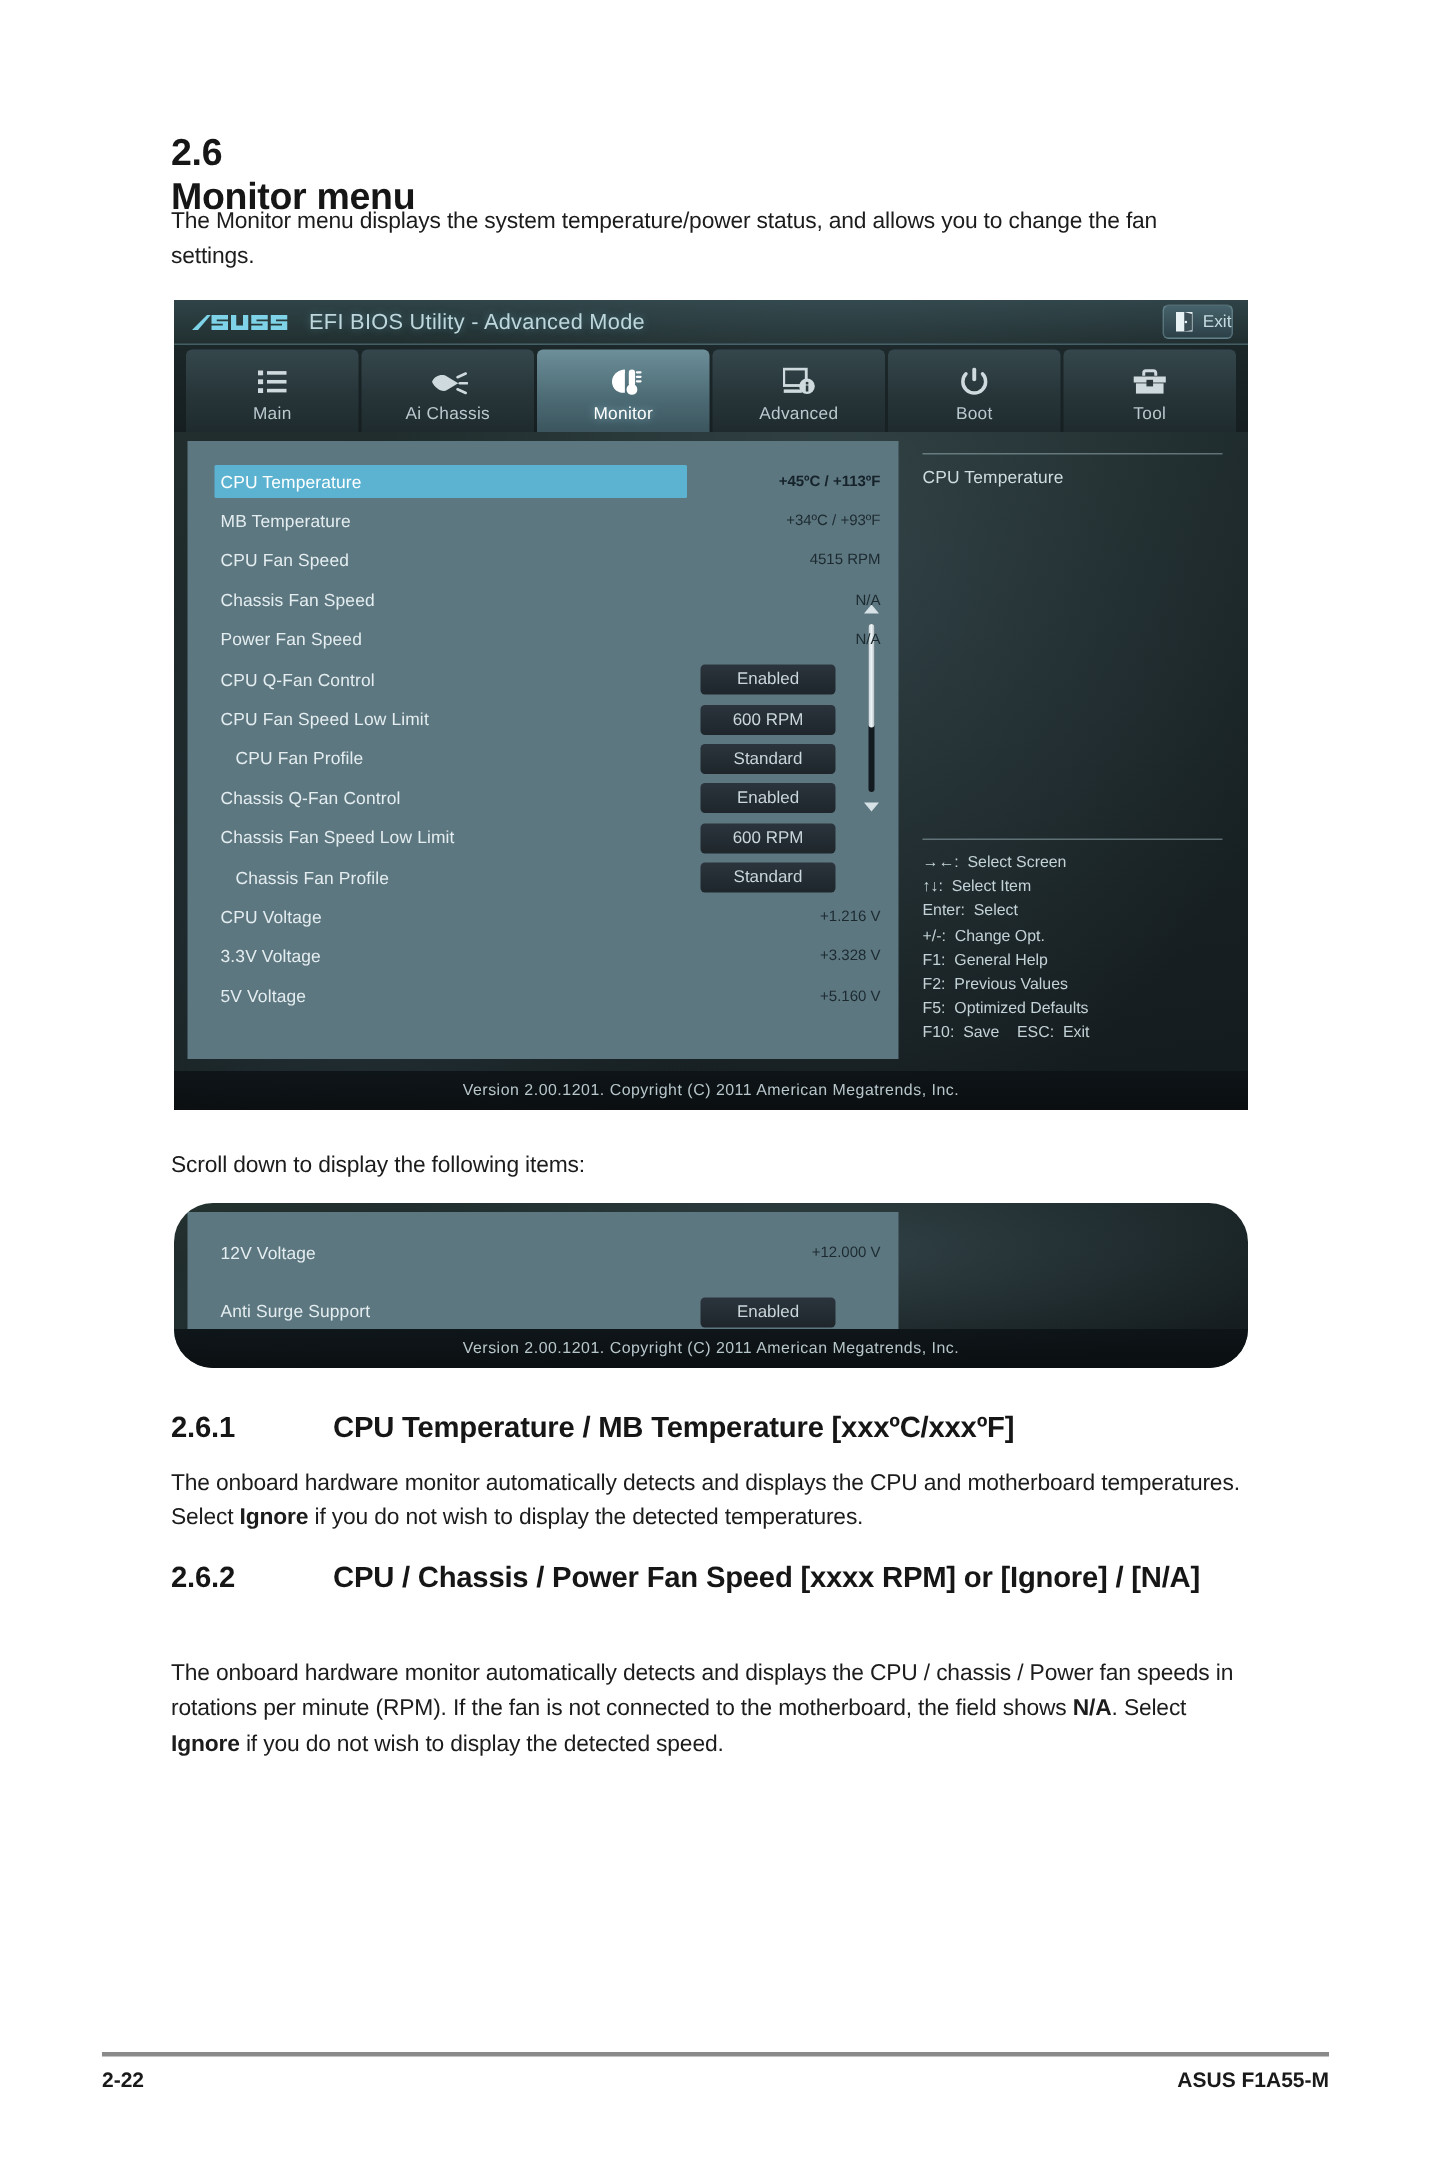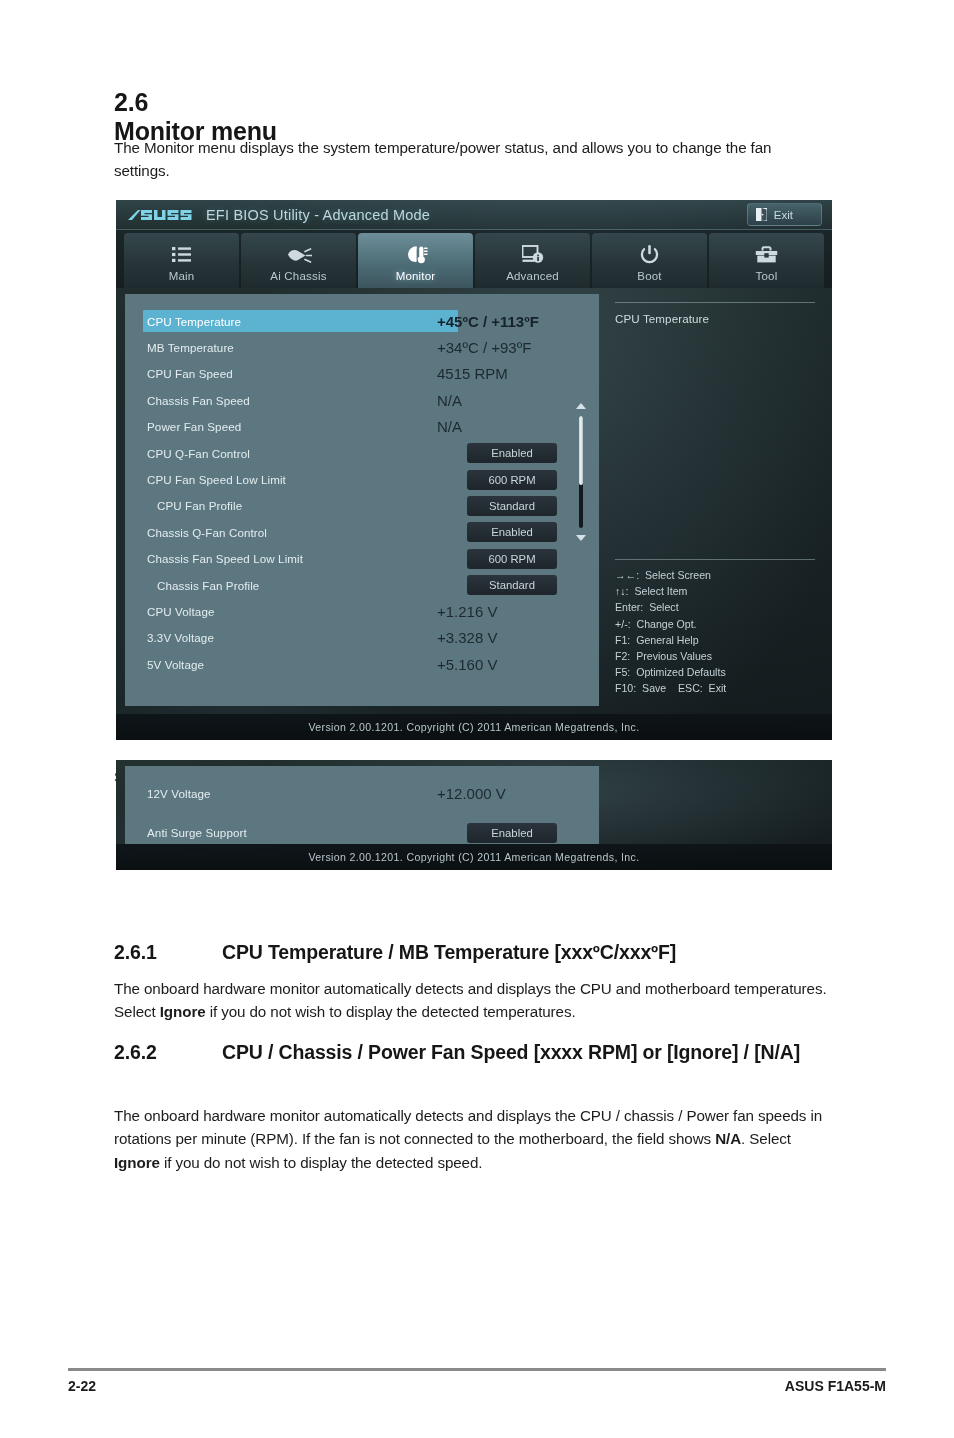--- a/index.html
+++ b/index.html
@@ -61,40 +61,40 @@
   
   .bios {
     position: absolute;
     background:
       radial-gradient(ellipse 70% 120% at 62% 30%, rgba(86,112,120,0.36), rgba(0,0,0,0) 62%),
       radial-gradient(ellipse 55% 90% at 18% 80%, rgba(60,84,92,0.30), rgba(0,0,0,0) 60%),
       linear-gradient(170deg, #23312f 0%, #1b2628 45%, #141b1e 100%);
     overflow: hidden;
   }
   .bios-main { left: 116px; top: 200px; width: 716px; height: 540px; }
-  .bios-scroll { left: 116px; top: 760px; width: 716px; height: 110px; }
+  .bios-scroll { left: 116px; top: 802px; width: 716px; height: 110px; border-radius: 26px; }
 
   
   .bios-titlebar {
     position: relative; height: 30px;
     display: flex; align-items: center;
     padding: 0 10px 0 12px;
     background: linear-gradient(180deg, rgba(58,84,92,0.55) 0%, rgba(32,46,50,0.45) 100%);
     border-bottom: 1px solid rgba(120,160,170,0.30);
   }
   .asus-logo {
     display: block; width: 68px; height: 16px; flex: 0 0 auto; margin-right: 10px;
   }
   .bios-title {
     font-size: 14.5px; color: #bdd7dd; letter-spacing: 0.2px;
     text-shadow: 0 0 6px rgba(120,200,220,0.35);
   }
   .exit-btn {
     margin-left: auto; display: flex; align-items: center; gap: 6px;
-    padding: 3px 28px 3px 7px; border-radius: 4px;
+    padding: 3px 0 3px 7px; border-radius: 4px;
     background: linear-gradient(180deg, #46626a 0%, #2c4048 100%);
     border: 1px solid rgba(150,185,195,0.35);
     cursor: pointer;
   }
   .exit-btn .lbl { font-size: 11.5px; color: #c6dbe1; }
   .door-icon { width: 13px; height: 15px; display: block; }
 
   
   .bios-tabs {
     display: flex; gap: 2px; padding: 3px 8px 0 8px; height: 58px;
@@ -141,22 +141,22 @@
   }
   .srow.indent .lab { padding-left: 32px; }
   .srow.sel { }
   .srow.sel .hl {
     position: absolute; left: 18px; top: 2px; width: 315px; height: 22px;
     background: #5cb3d1; border-radius: 1px;
   }
   .srow.sel .lab { position: relative; z-index: 2; color: #ffffff; }
   .srow .val {
     margin-left: auto; position: relative; z-index: 2;
-    font-size: 15px; color: #1c2a30;
-    width: 150px; text-align: left;
+    font-size: 10px; color: #1c2a30;
+    width: 150px; text-align: right;
   }
   .srow.sel .val { font-weight: bold; color: #15222a; }
   .srow .opt {
     margin-left: auto; position: relative; z-index: 2;
     width: 90px; text-align: center;
     font-size: 11.3px; color: #c9d6da;
     background: linear-gradient(180deg, #2b343c 0%, #1e262c 100%);
     border-radius: 3px; padding: 4px 0;
     margin-right: 30px;
     cursor: pointer;

